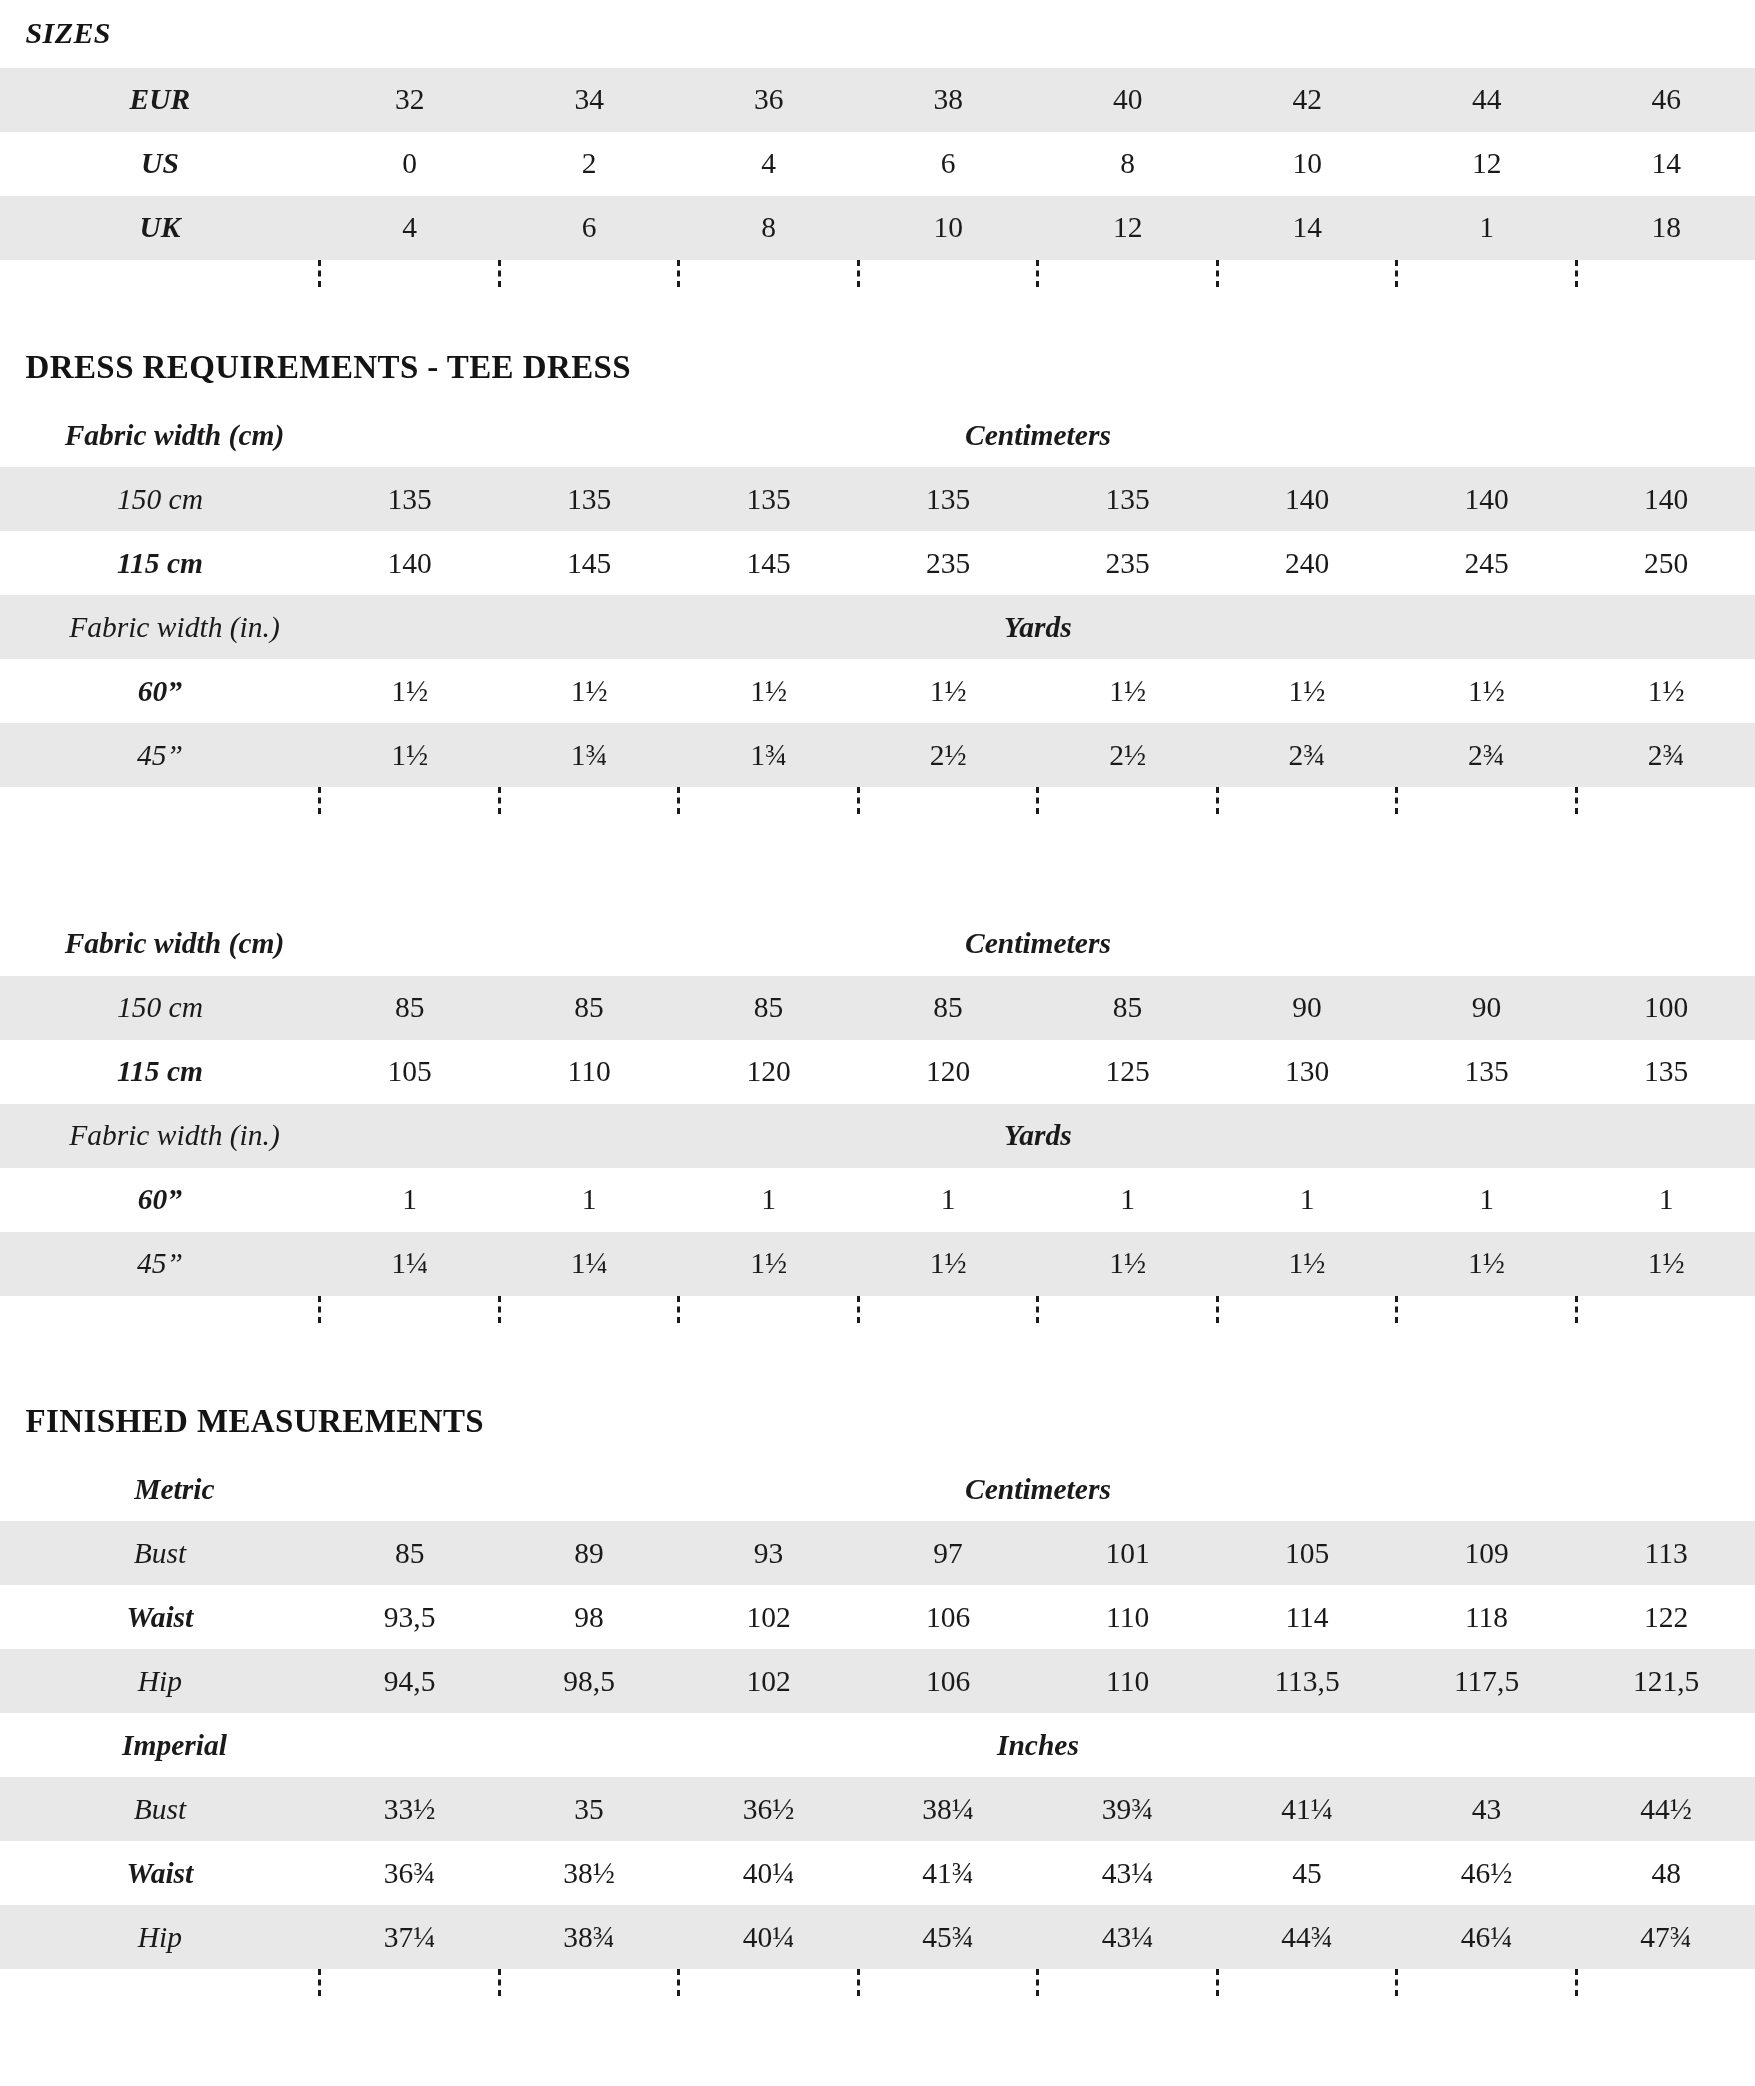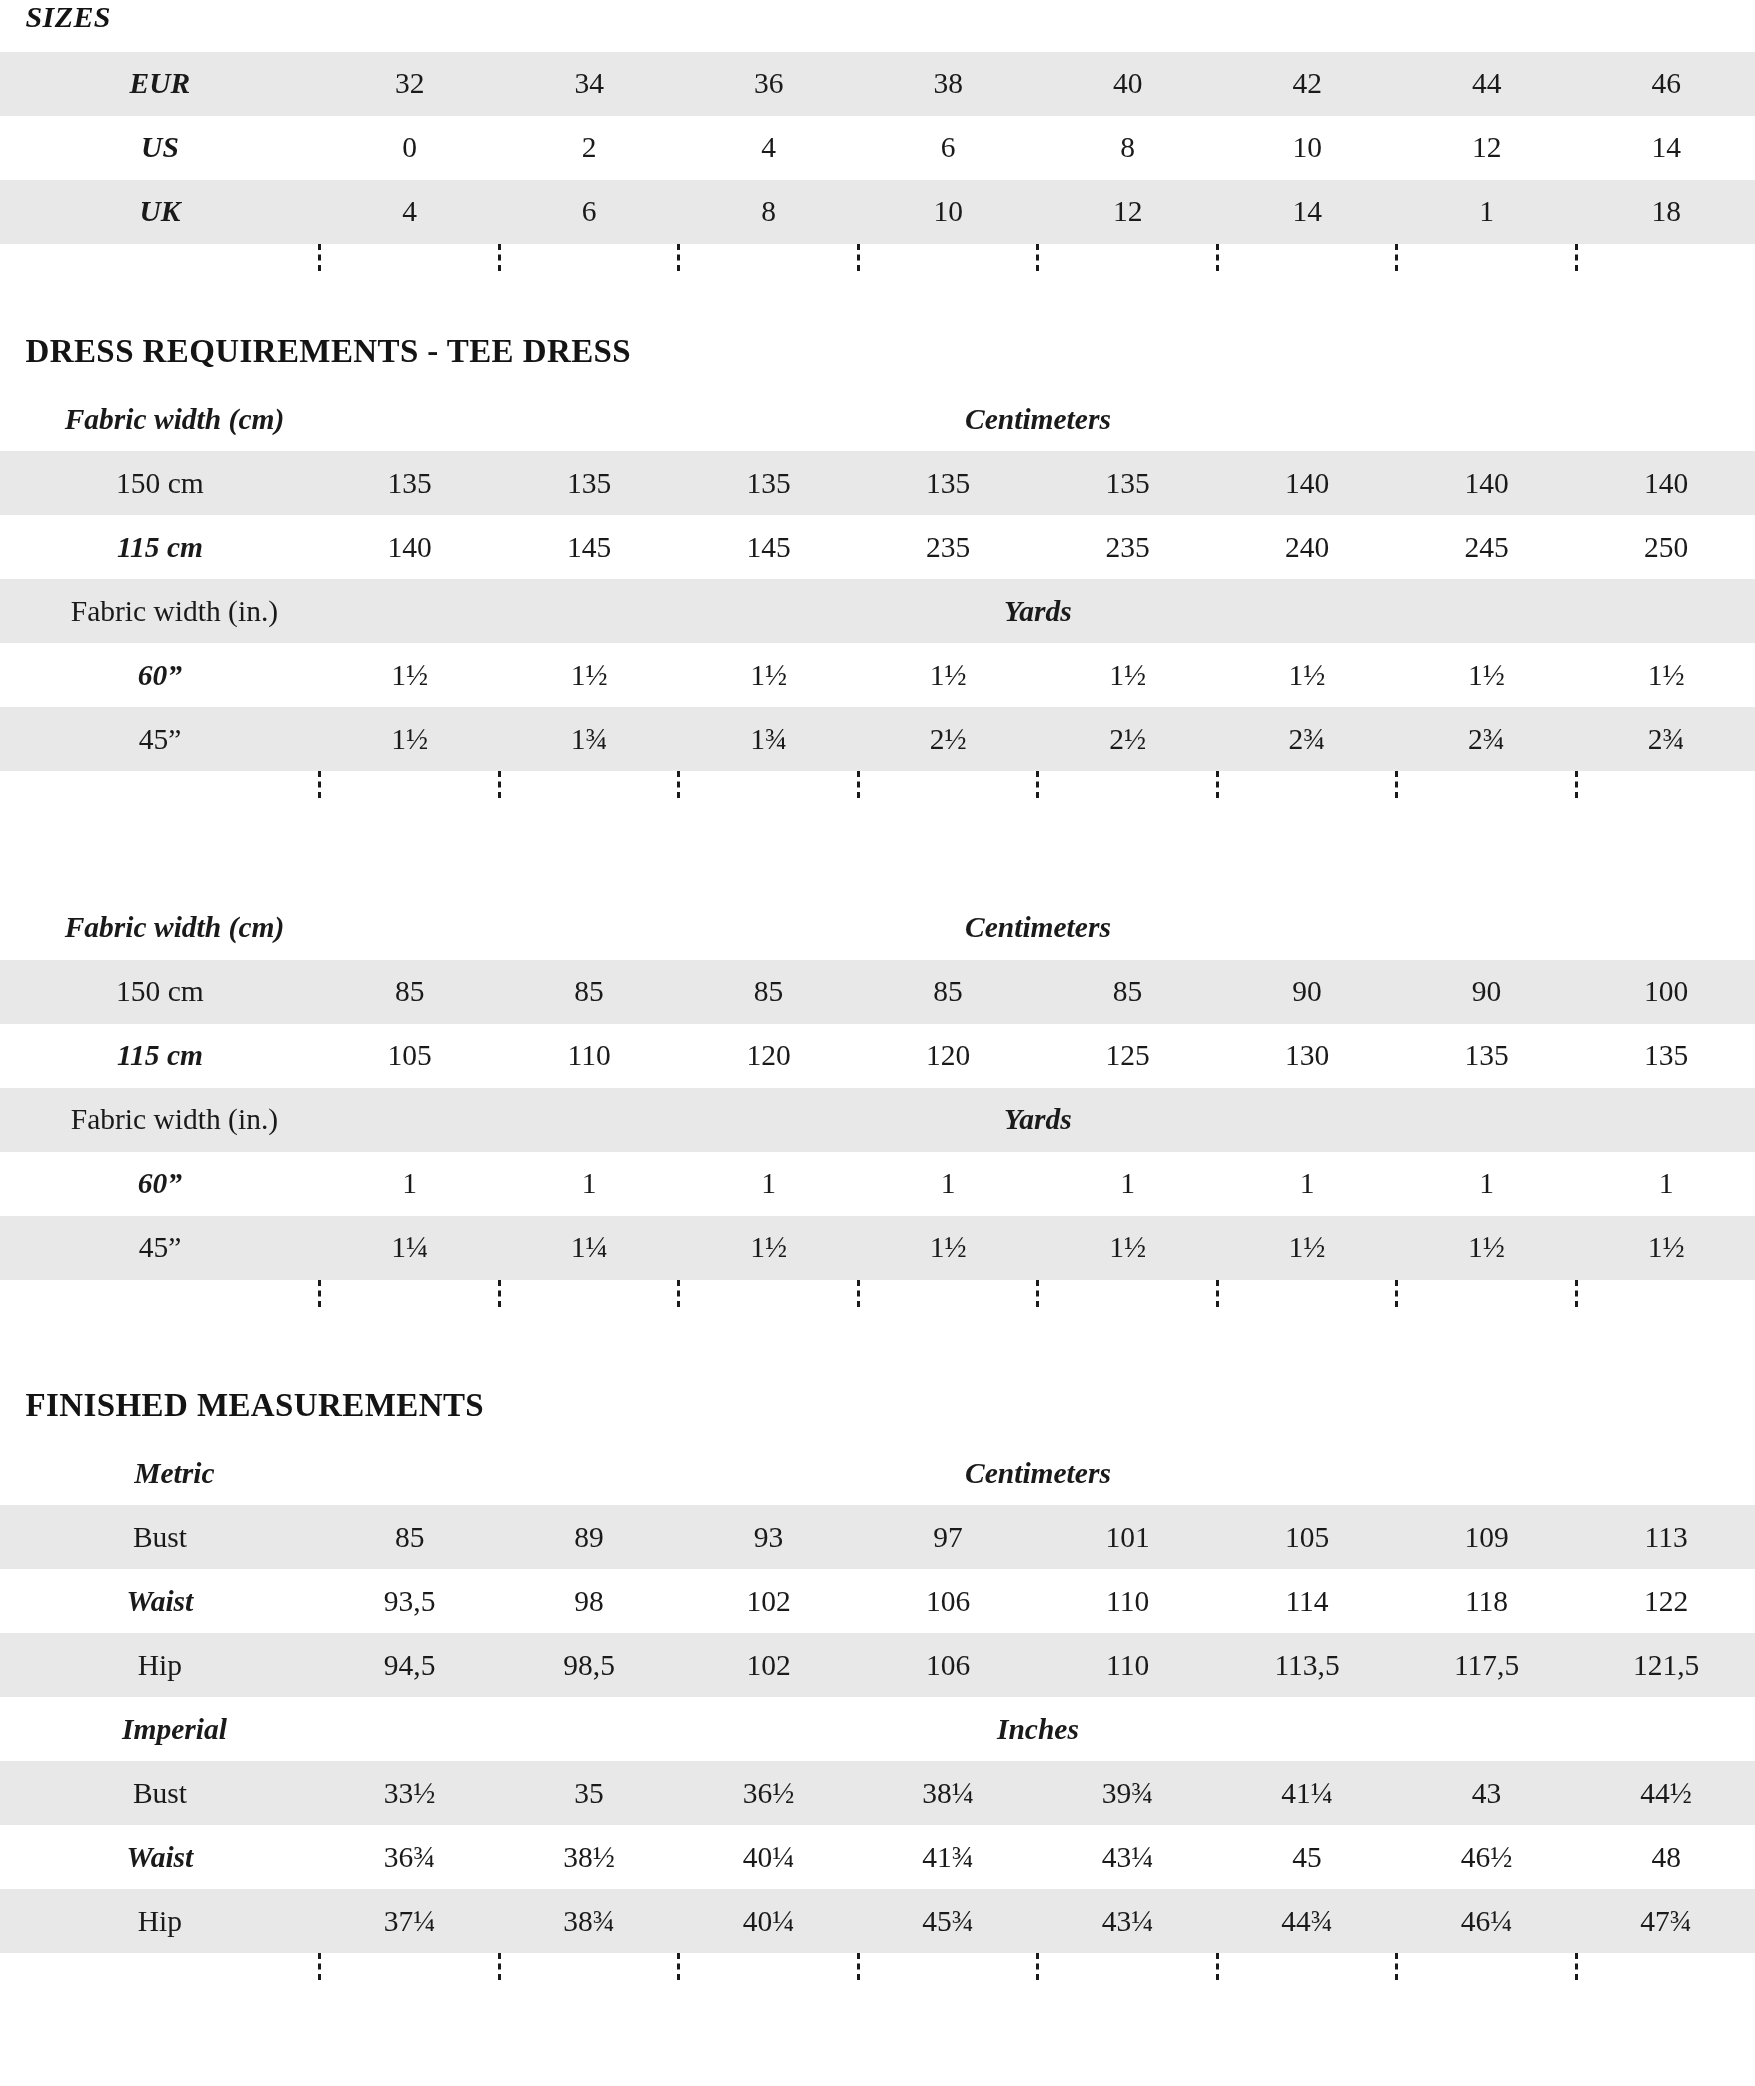--- a/index.html
+++ b/index.html
@@ -9,21 +9,21 @@
   }
   body {
     width: 1756px;
     font-family: "Liberation Serif", serif;
     color: #1a1a1a;
     -webkit-font-smoothing: antialiased;
   }
   .page {
     width: 1688px;
     box-sizing: border-box;
-    padding: 0 0 32px 0;
+    padding: 16px 0 32px 0;
   }
 
   
   .section-title {
     font-family: "Liberation Serif", serif;
     font-weight: bold;
     font-size: 33px;
     letter-spacing: 0.4px;
     color: #141414;
     padding-left: 25.5px;
@@ -59,20 +59,21 @@
   tr.shaded td { background: #e8e8e8; }
   tr.plain td { background: #ffffff; }
 
   
   td.data {
     border-left: 3.2px dashed #1a1a1a;
   }
   td.label {
     text-align: left;
     padding-left: 59px;
+    font-style: italic;
     font-size: 30px;
   }
   td.label.tight {
     padding-left: 29px;
   }
   td.unit {
     text-align: left;
     padding-left: 21px;
     font-style: italic;
     font-weight: bold;

